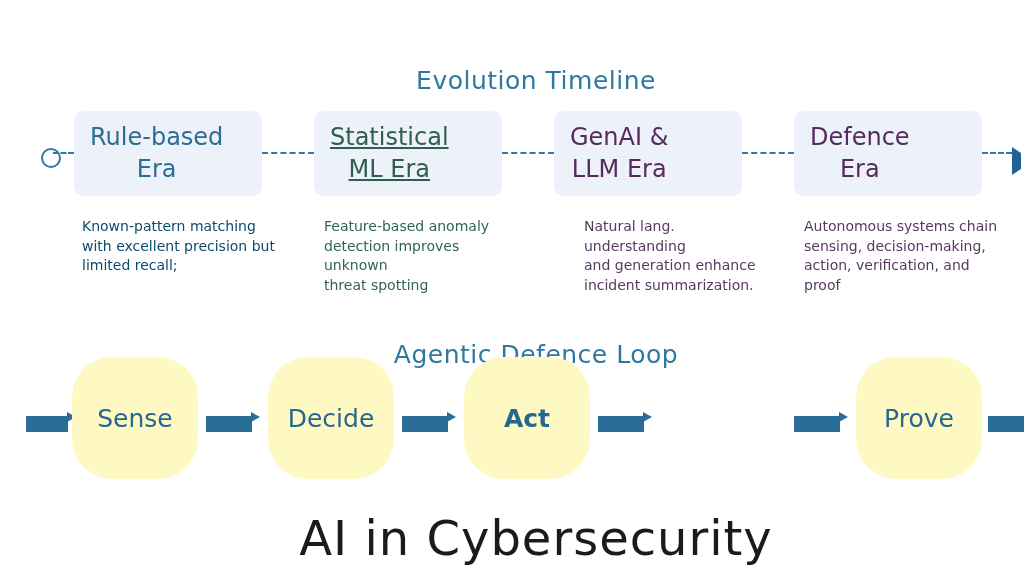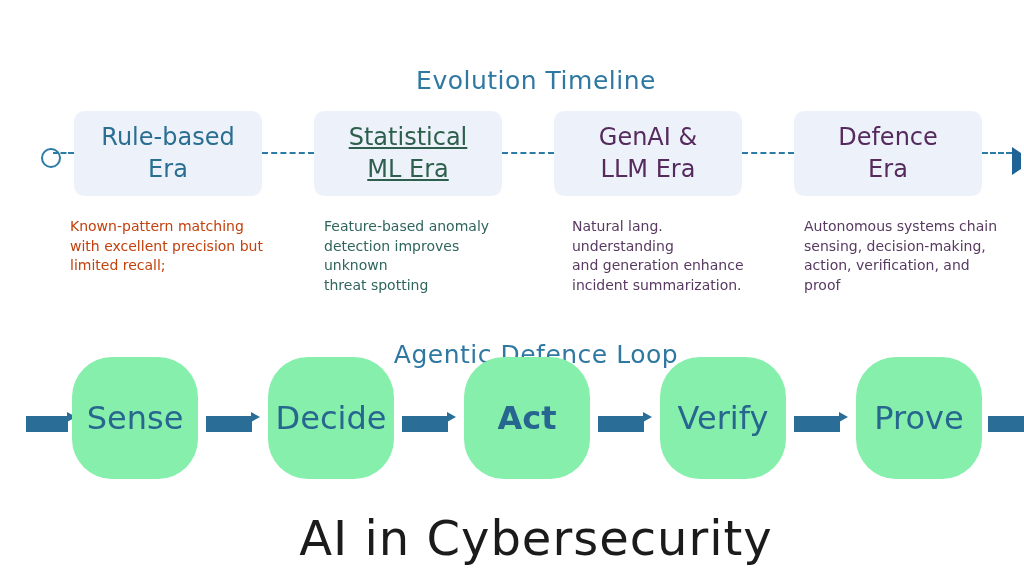--- a/index.html
+++ b/index.html
@@ -29,42 +29,42 @@
   
   .era-box {
     position: absolute;
     top: 95px;
     width: 188px;
     height: 85px;
     background: #edf2fa;
     border-radius: 10px;
     display: flex;
     align-items: center;
-    justify-content: center;
+    justify-content: flex-start;
     text-align: center;
     font-size: 24px;
     line-height: 1.3;
     white-space: pre-line;
   }
   .era-1-box { left: 58px;  color: #2a6e91; }
   .era-2-box { left: 298px; color: #2d5f4c; text-decoration: underline; }
   .era-3-box { left: 538px; color: #552a5c; }
   .era-4-box { left: 778px; color: #552a5c; }
 
   .era-desc {
     position: absolute;
     top: 193px;
     width: 210px;
     font-size: 14px;
     line-height: 1.4;
     white-space: pre-line;
   }
-  .era-1-desc { left: 46px;  color: #c2410c; }
+  .era-1-desc { left: 58px;  color: #0c4a6e; }
   .era-2-desc { left: 300px; color: #2f655c; }
-  .era-3-desc { left: 548px; color: #583a61; }
+  .era-3-desc { left: 560px; color: #583a61; }
   .era-4-desc { left: 780px; color: #583a61; }
 
   
   .t-dash {
     position: absolute;
     top: 136px;
     height: 0;
     border-top: 2px dashed #2b7ba6;
   }
   .t-start-circle {
@@ -86,26 +86,26 @@
     border-top: 6px solid transparent;
     border-bottom: 6px solid transparent;
   }
 
   
   .loop-node {
     position: absolute;
     top: 341px;
     width: 126px;
     height: 122px;
-    background: #86efac;
+    background: #fef9c3;
     border-radius: 40px;
     display: flex;
     align-items: center;
     justify-content: center;
-    font-size: 32px;
+    font-size: 25px;
     color: #27678f;
   }
   .node-1 { left: 56px; }
   .node-2 { left: 252px; }
   .node-3 { left: 448px; font-weight: bold; }
   .node-4 { left: 644px; }
   .node-5 { left: 840px; }
 
   .loop-arrow {
     position: absolute;
@@ -206,23 +206,20 @@
   <div class="loop-node node-2">
     <span>Decide</span>
   </div>
   <span class="loop-arrow arrow-2"></span>
 
   <div class="loop-node node-3">
     <span>Act</span>
   </div>
   <span class="loop-arrow arrow-3"></span>
 
-  <div class="loop-node node-4">
-    <span>Verify</span>
-  </div>
   <span class="loop-arrow arrow-4"></span>
 
   <div class="loop-node node-5">
     <span>Prove</span>
   </div>
   <span class="loop-arrow arrow-out"></span>
 
   <div class="main-title">AI in Cybersecurity</div>
 
   <div class="bottom-bar"></div>

